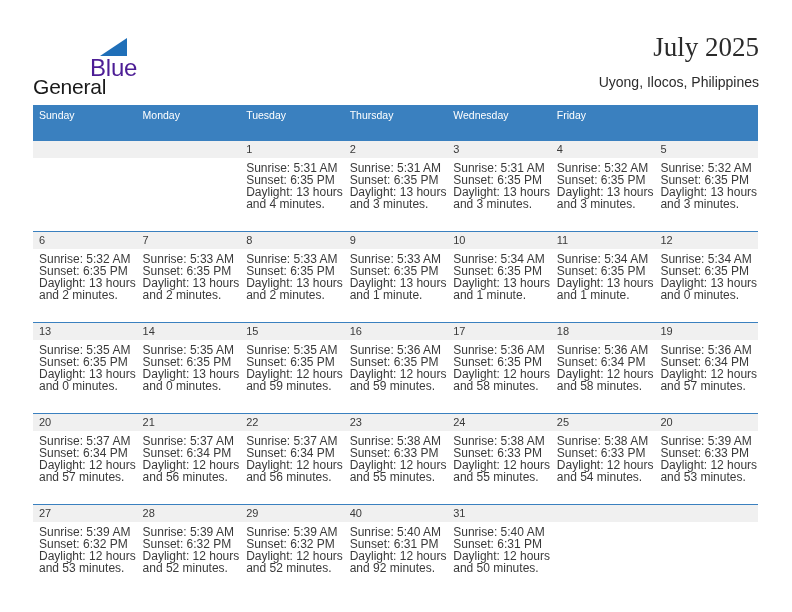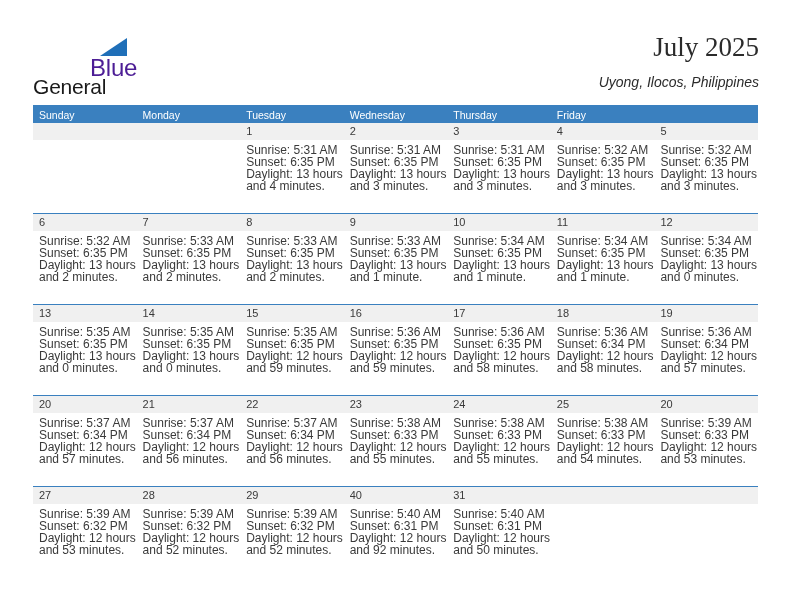--- a/index.html
+++ b/index.html
@@ -80,34 +80,33 @@
     line-height: 34px;
     white-space: nowrap;
     font-family: Liberation Serif, serif;
   }
   .cal-subtitle {
     font-size: 14px;
     color: #2b2b2b;
     line-height: 20px;
     margin-top: 8px;
     white-space: nowrap;
-    font-style: italic;
   }
 
   
   .calendar {
     position: absolute;
     left: 33px;
     top: 105px;
     width: 725px;
   }
   .dow-row {
     display: flex;
     width: 725px;
-    height: 18px;
+    height: 36px;
     background: #3a80bf;
   }
   .dow-cell {
     width: 103.57px;
     box-sizing: border-box;
     padding-left: 6px;
     font-size: 10.5px;
     color: #ffffff;
     line-height: 21px;
     white-space: nowrap;
@@ -168,22 +167,22 @@
       <div class="cal-subtitle">Uyong, Ilocos, Philippines</div>
     </div>
 
   </div>
 
   <div class="calendar">
     <div class="dow-row" id="dow-row">
         <div class="dow-cell">Sunday</div>
         <div class="dow-cell">Monday</div>
         <div class="dow-cell">Tuesday</div>
+        <div class="dow-cell">Thursday</div>
         <div class="dow-cell">Wednesday</div>
-        <div class="dow-cell">Thursday</div>
         <div class="dow-cell">Friday</div>
       </div>
     <div id="weeks-container">
         <div class="week-row">
           <div class="day-cell empty">
             <div class="day-number-band"></div>
           </div>
           <div class="day-cell empty">
             <div class="day-number-band"></div>
           </div>

